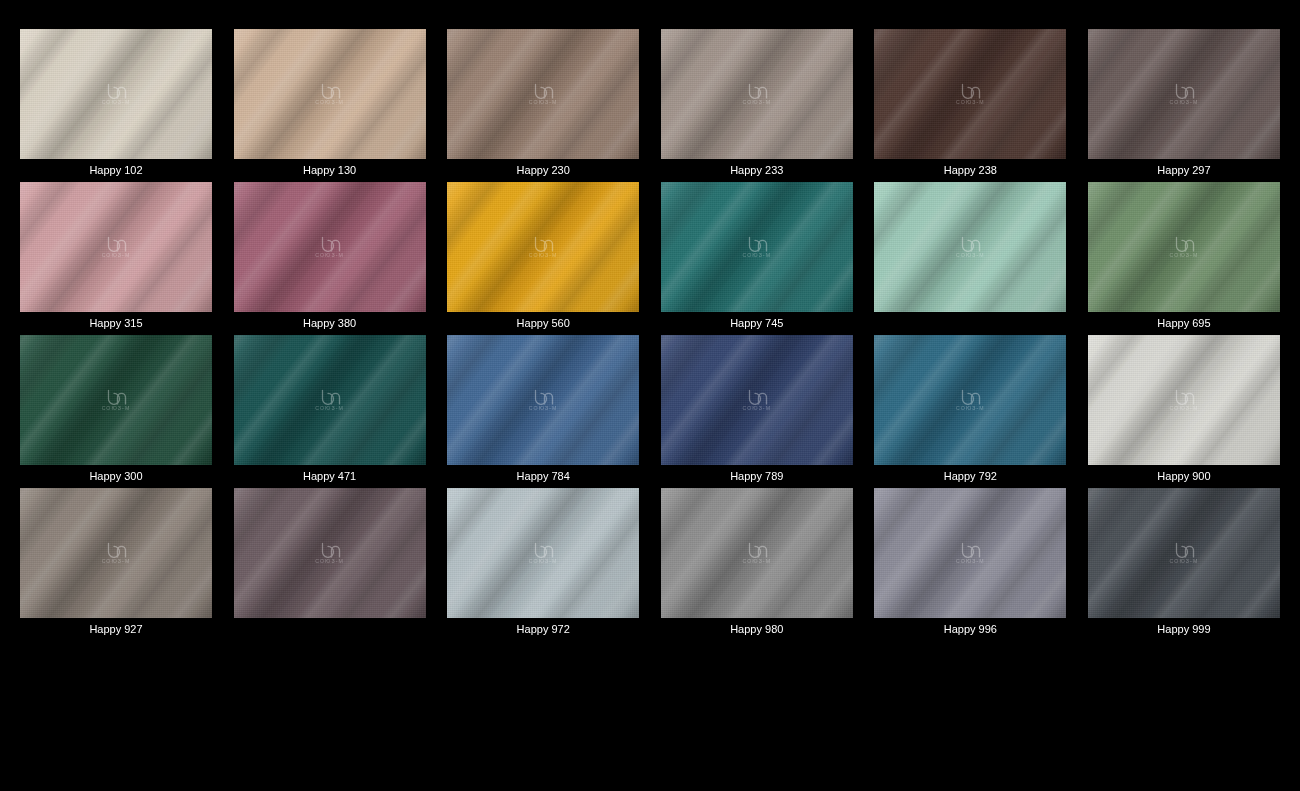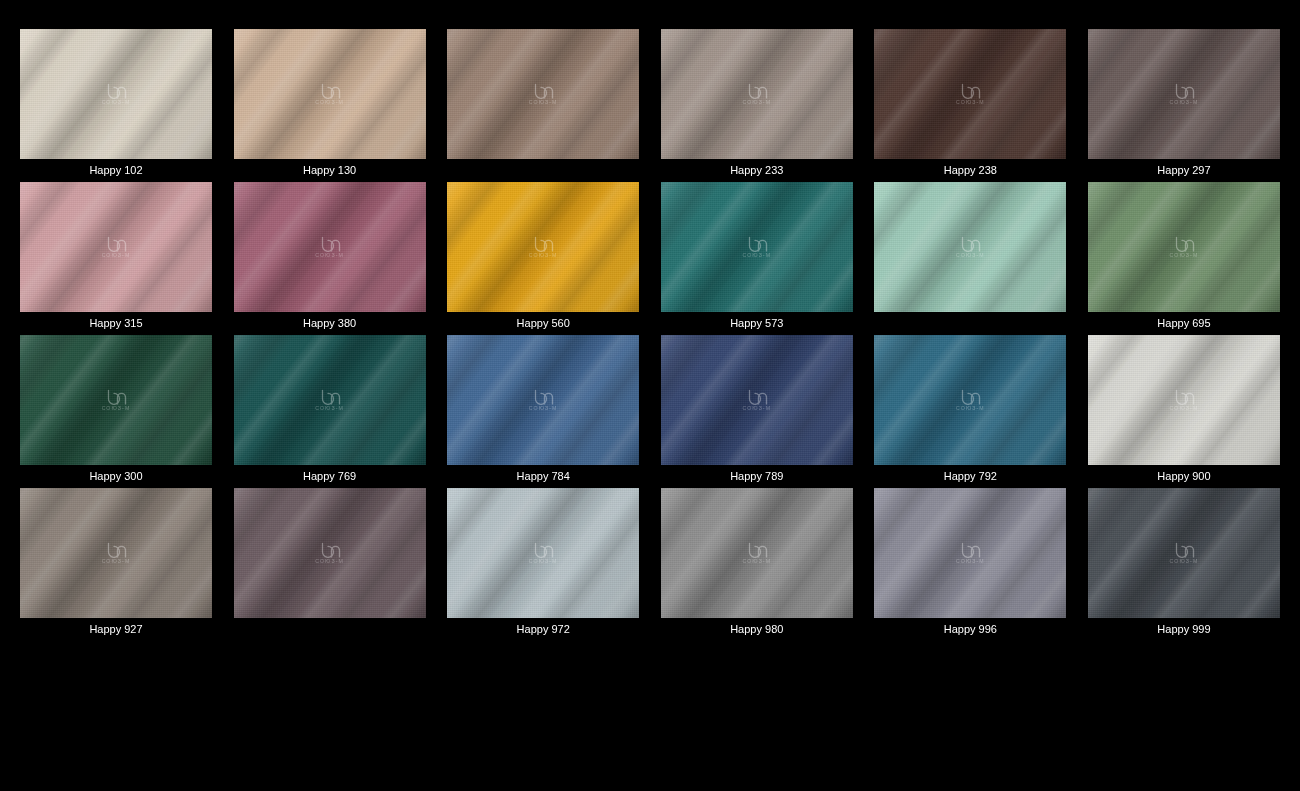--- a/index.html
+++ b/index.html
@@ -153,20 +153,21 @@
         <div class="shade"></div>
         <div class="grain"></div>
         <div class="wm">
           <svg width="30" height="17" viewBox="0 0 60 34" fill="none">
             <path d="M26 10 A11 11 0 1 1 15 21 L15 4" stroke="#ffffff" stroke-width="2.6" stroke-linecap="round" fill="none"></path>
             <path d="M33 31 L33 18 A8 8 0 0 1 49 18 L49 31" stroke="#ffffff" stroke-width="2.6" stroke-linecap="round" fill="none"></path>
           </svg>
           <div class="wm-text">СОЮЗ-М</div>
         </div>
       </div>
+      <div class="label">Happy 230</div>
     </div>
     <div class="cell">
       <div class="swatch">
         <div class="base" style="background: rgb(162, 148, 139);"></div>
         <div class="folds"></div>
         <div class="folds2"></div>
         <div class="shade"></div>
         <div class="grain"></div>
         <div class="wm">
           <svg width="30" height="17" viewBox="0 0 60 34" fill="none">
@@ -271,21 +272,21 @@
         <div class="shade"></div>
         <div class="grain"></div>
         <div class="wm">
           <svg width="30" height="17" viewBox="0 0 60 34" fill="none">
             <path d="M26 10 A11 11 0 1 1 15 21 L15 4" stroke="#ffffff" stroke-width="2.6" stroke-linecap="round" fill="none"></path>
             <path d="M33 31 L33 18 A8 8 0 0 1 49 18 L49 31" stroke="#ffffff" stroke-width="2.6" stroke-linecap="round" fill="none"></path>
           </svg>
           <div class="wm-text">СОЮЗ-М</div>
         </div>
       </div>
-      <div class="label">Happy 573</div>
+      <div class="label">Happy 745</div>
     </div>
     <div class="cell">
       <div class="swatch">
         <div class="base" style="background: rgb(158, 205, 187);"></div>
         <div class="folds"></div>
         <div class="folds2"></div>
         <div class="shade"></div>
         <div class="grain"></div>
         <div class="wm">
           <svg width="30" height="17" viewBox="0 0 60 34" fill="none">
@@ -338,21 +339,21 @@
         <div class="shade"></div>
         <div class="grain"></div>
         <div class="wm">
           <svg width="30" height="17" viewBox="0 0 60 34" fill="none">
             <path d="M26 10 A11 11 0 1 1 15 21 L15 4" stroke="#ffffff" stroke-width="2.6" stroke-linecap="round" fill="none"></path>
             <path d="M33 31 L33 18 A8 8 0 0 1 49 18 L49 31" stroke="#ffffff" stroke-width="2.6" stroke-linecap="round" fill="none"></path>
           </svg>
           <div class="wm-text">СОЮЗ-М</div>
         </div>
       </div>
-      <div class="label">Happy 769</div>
+      <div class="label">Happy 471</div>
     </div>
     <div class="cell">
       <div class="swatch">
         <div class="base" style="background: rgb(63, 103, 150);"></div>
         <div class="folds"></div>
         <div class="folds2"></div>
         <div class="shade"></div>
         <div class="grain"></div>
         <div class="wm">
           <svg width="30" height="17" viewBox="0 0 60 34" fill="none">

